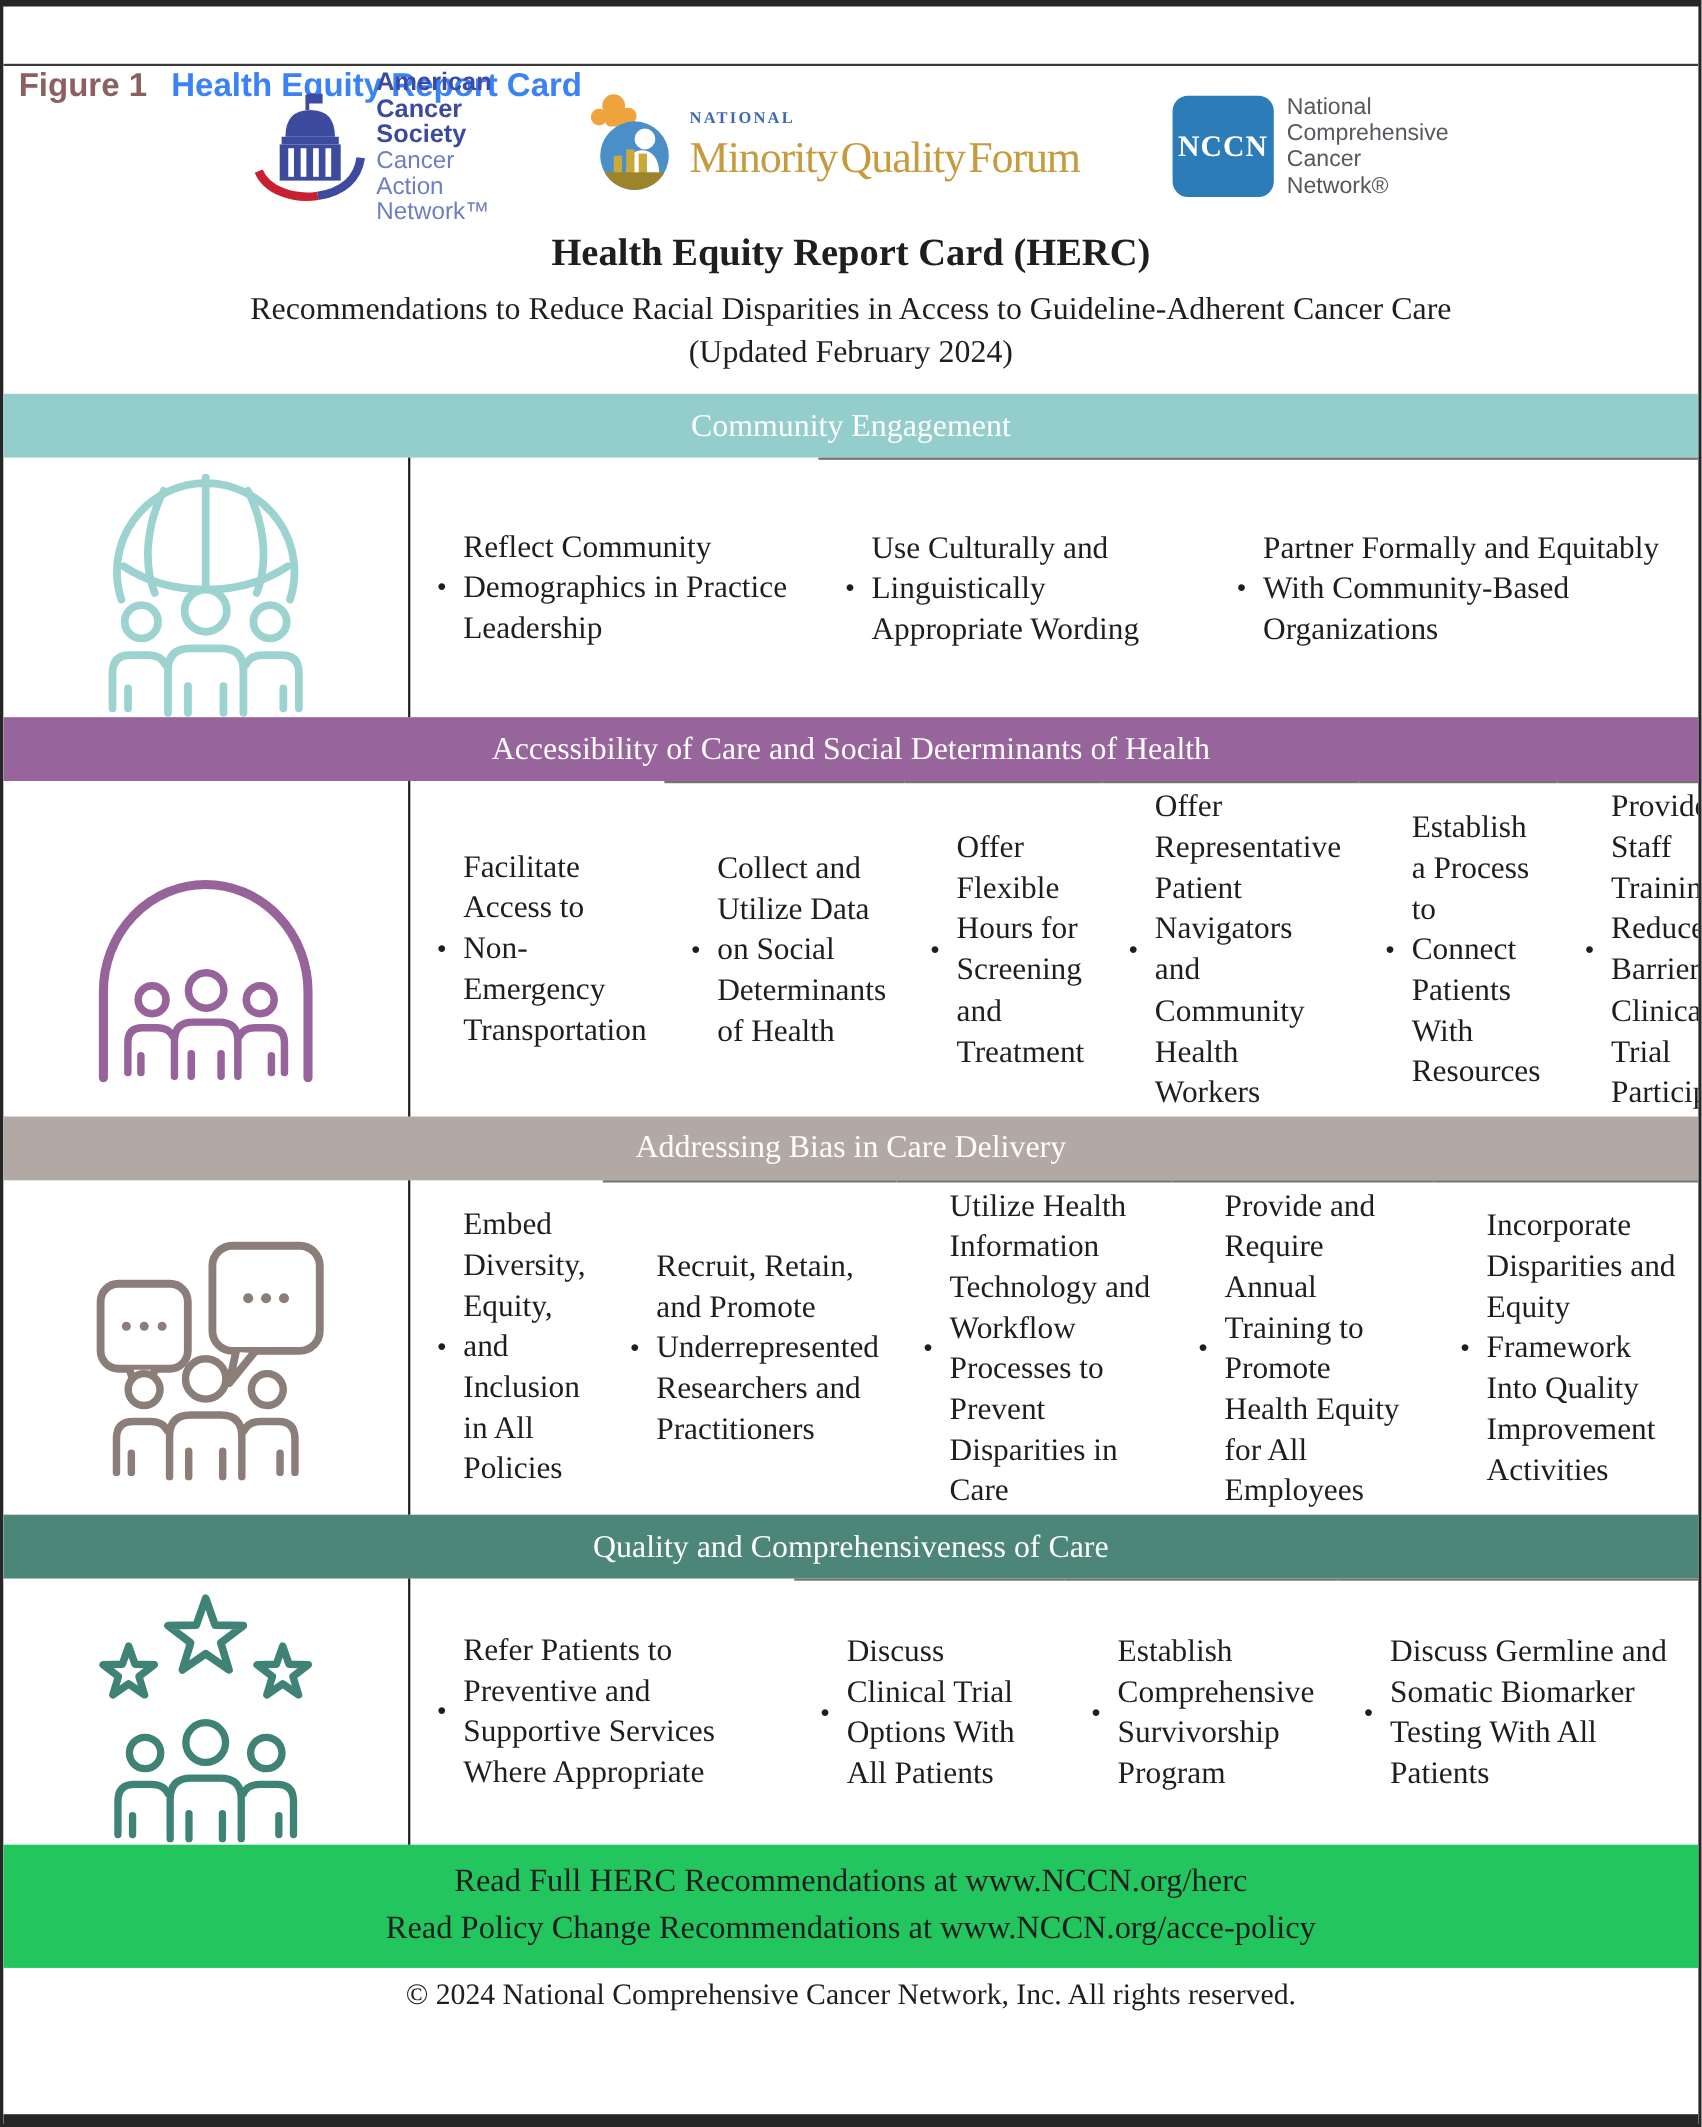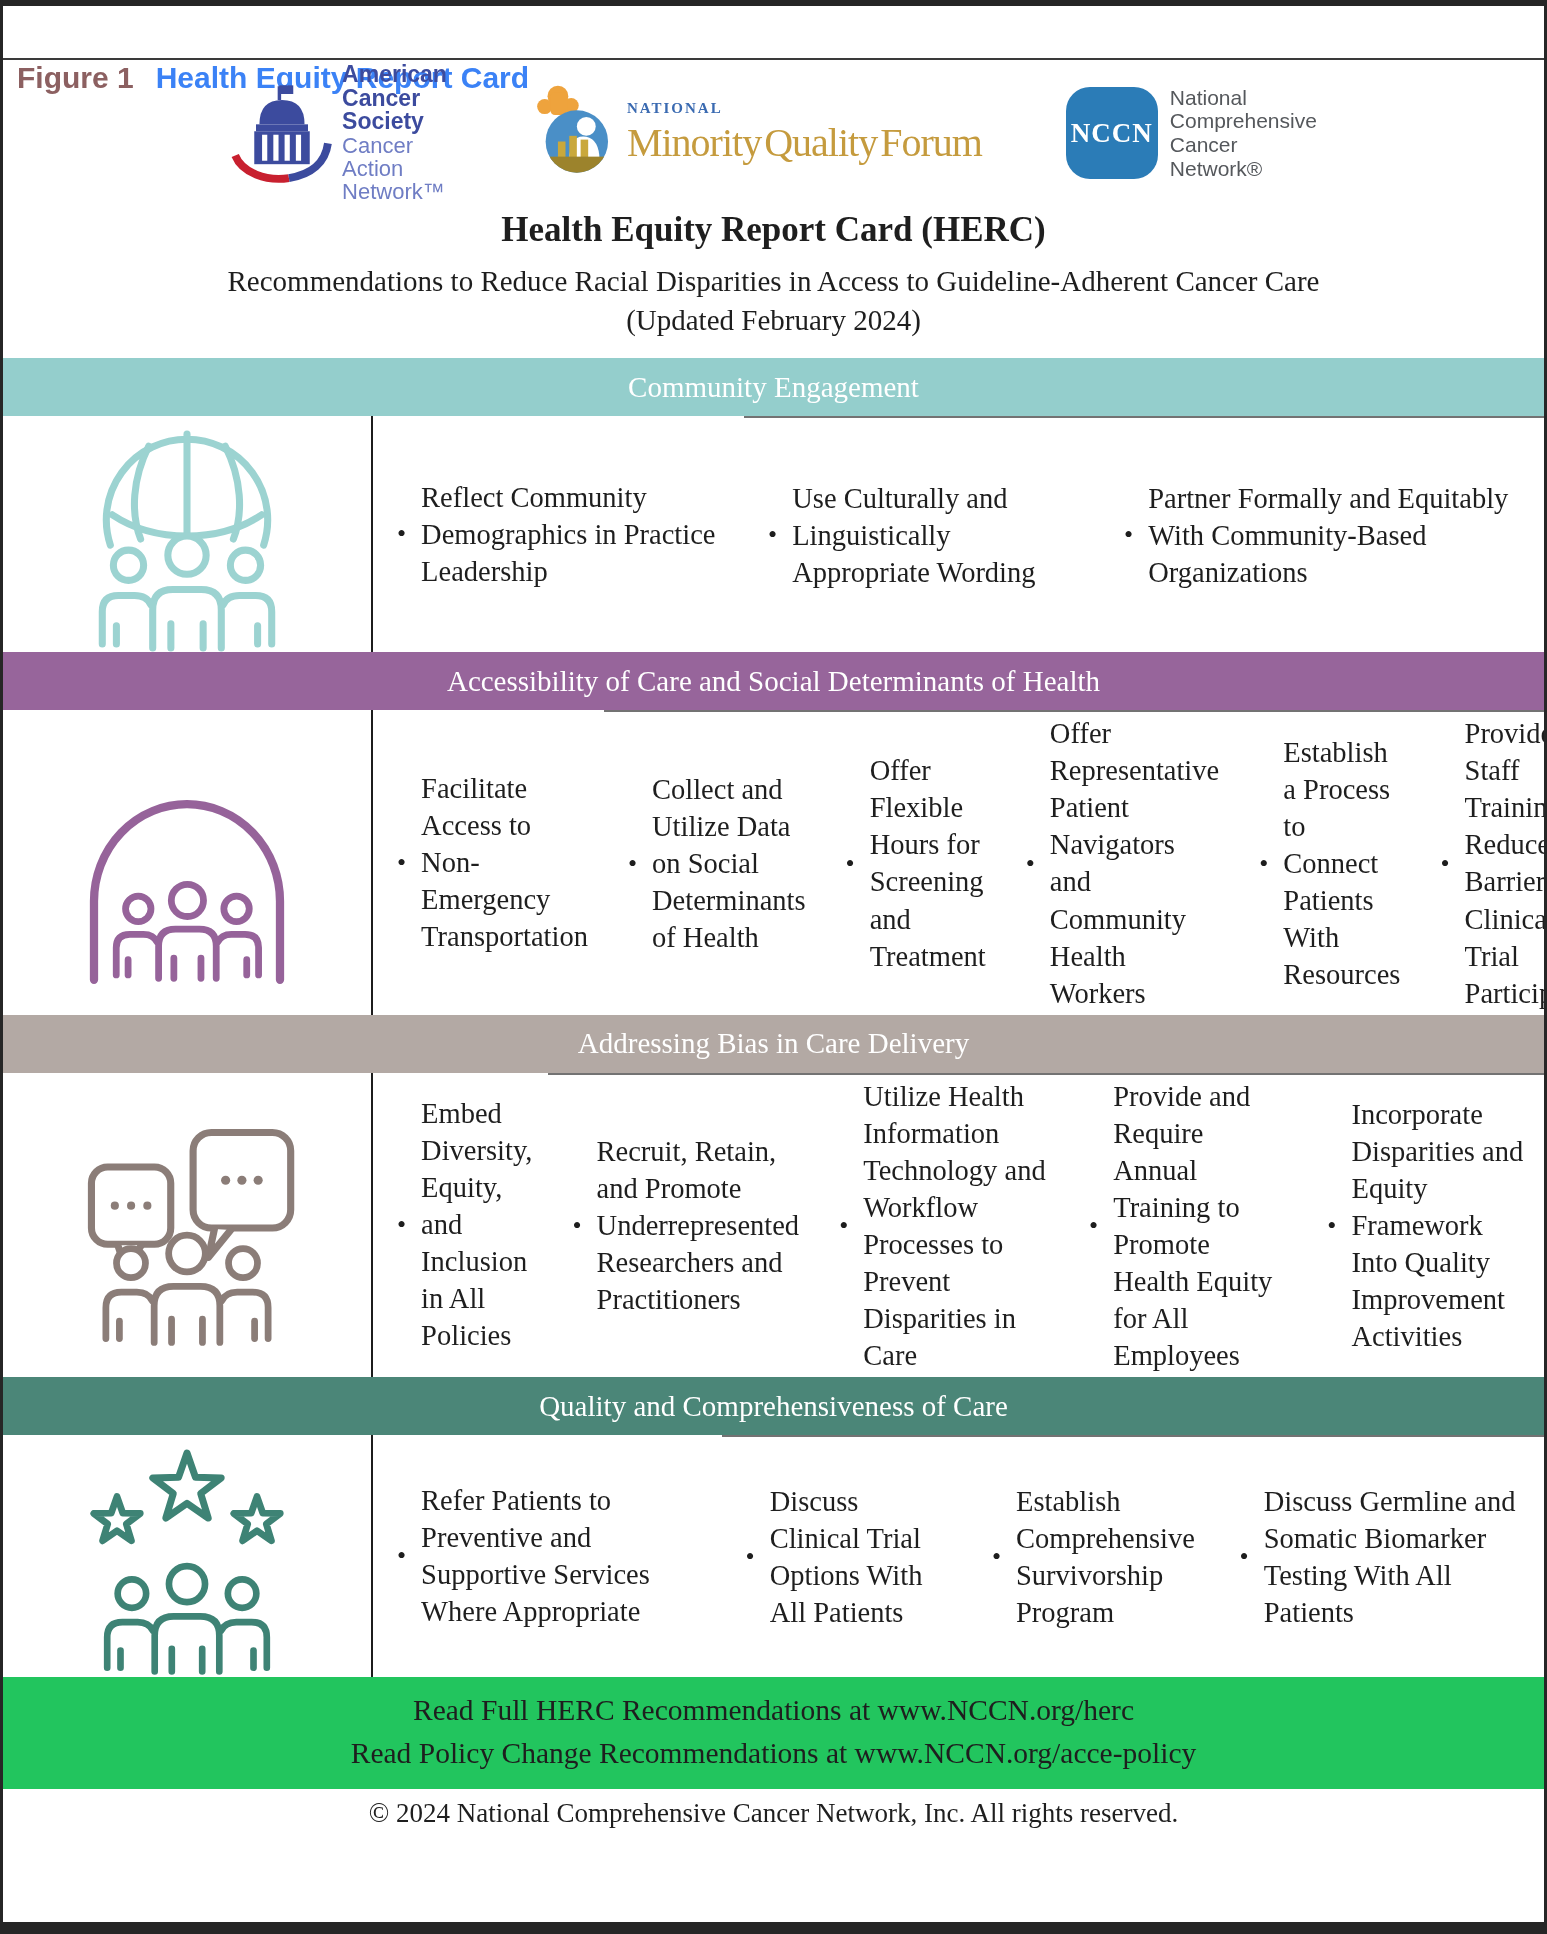--- a/index.html
+++ b/index.html
@@ -22,21 +22,21 @@
   
   .logos{ display:flex; justify-content:center; align-items:center; gap:84px; height:140px; padding-top:6px; }
   .logo{ display:flex; align-items:center; }
   .acs-text{ margin-left:8px; font-family:"Liberation Sans",sans-serif; }
   .acs-bold div{ font-weight:bold; color:#3c4b9e; font-size:23px; line-height:1.02; }
   .acs-light div{ color:#6f7dc4; font-size:22px; line-height:1.05; }
   .nmqf-text{ margin-left:10px; }
   .nmqf-national{ font-size:15px; font-weight:bold; letter-spacing:2px; color:#3a6ab1; margin-bottom:2px; }
   .nmqf-name{ font-size:40px; color:#c59b3e; letter-spacing:-1px; word-spacing:-6px; }
   .nccn-badge{
-    width:92px; height:92px; background:#2b7cb7; border-radius:24px;
+    width:92px; height:92px; background:#2b7cb7; border-radius:14px;
     display:flex; align-items:center; justify-content:center;
     color:#fff; font-size:27px; font-weight:bold; letter-spacing:1px;
   }
   .nccn-text{ margin-left:12px; font-family:"Liberation Sans",sans-serif; color:#55585c; font-size:21px; line-height:1.12; }
   
   .main-title{ text-align:center; font-size:35px; font-weight:bold; margin:10px 0 12px; }
   .subtitle{ text-align:center; font-size:29px; line-height:1.35; margin-bottom:18px; }
   
   .band{
     height:58px; display:flex; align-items:center; justify-content:center;

